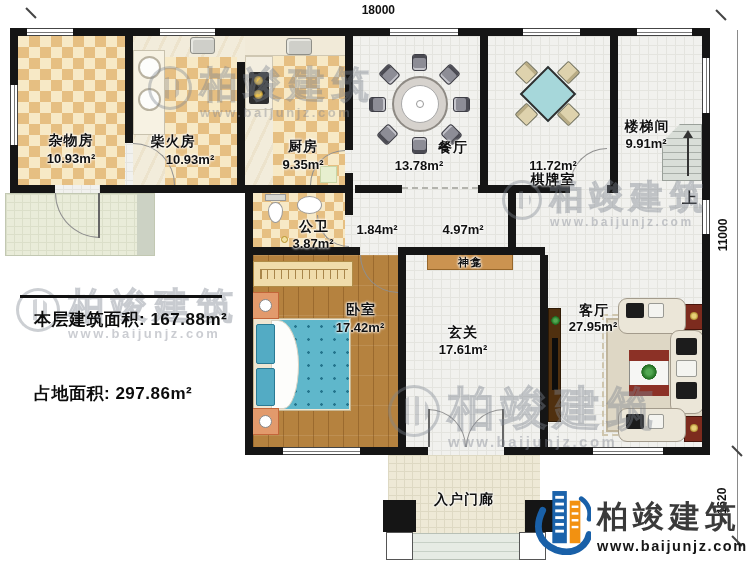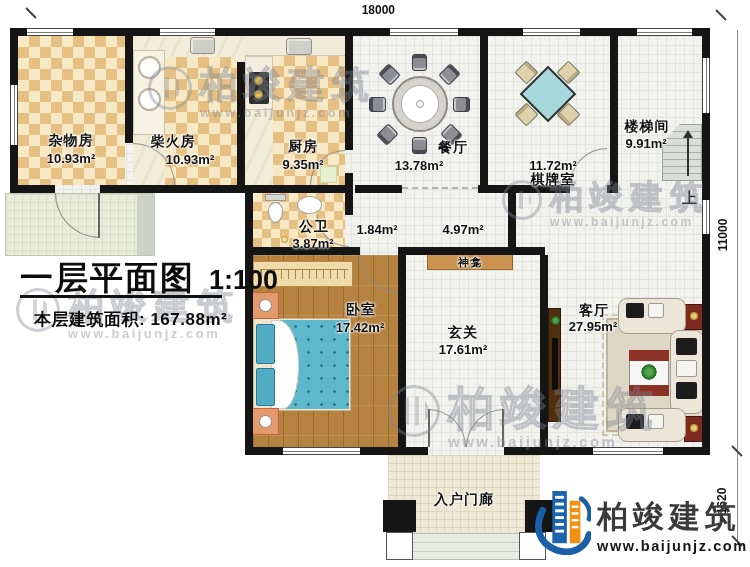--- a/index.html
+++ b/index.html
@@ -305,28 +305,28 @@
   <div class="abs dim" style="left:340px;top:3px;width:55px;text-align:right;">18000</div>
   <div class="abs tick" style="left:24px;top:12px;"></div>
   <div class="abs tick" style="left:714px;top:14px;"></div>
   <div class="abs dimline" style="left:737px;top:30px;width:1px;height:425px;"></div>
   <div class="abs dim rot" style="left:700px;top:228px;width:45px;text-align:center;">11000</div>
   <div class="abs tick" style="left:730px;top:450px;"></div>
   <div class="abs dimline" style="left:737px;top:455px;width:1px;height:90px;"></div>
   <div class="abs dim rot" style="left:702px;top:494px;width:40px;text-align:center;">1620</div>
   <div class="abs tick" style="left:730px;top:540px;"></div>
 
-  <div class="abs" style="left:20px;top:261px;z-index:80;display:flex;align-items:baseline;gap:14px;">
-    <span class="title-cn">一层平面图</span>
-    <span class="title-scale">1:100</span>
-  </div>
   <div class="abs" style="left:20px;top:295px;width:202px;height:3px;background:#111;z-index:80;"></div>
   <div class="abs info-line" style="left:34px;top:308px;">
     <span>本层建筑面积:</span>
     <span>167.88m²</span>
+  </div>
+  <div class="abs info-line" style="left:34px;top:382px;">
+    <span>占地面积:</span>
+    <span>297.86m²</span>
   </div>
 
   <div class="abs" style="left:533px;top:487px;width:58px;height:68px;z-index:80;">
     <svg width="58" height="68" viewBox="0 0 60 70">
       <path d="M10 24 C1 42 6 58 24 65 C41 71 55 62 58 49" fill="none" stroke="#1960a8" stroke-width="7" stroke-linecap="round"></path>
       <path d="M50 12 C57 17 60 25 58 33" fill="none" stroke="#1960a8" stroke-width="5" stroke-linecap="round"></path>
       <rect x="20" y="4" width="15" height="54" fill="#1b63ab"></rect>
       <rect x="23" y="9" width="9" height="3" fill="#fff"></rect>
         <rect x="23" y="16" width="9" height="3" fill="#fff"></rect>
       <rect x="23" y="23" width="9" height="3" fill="#fff"></rect>

